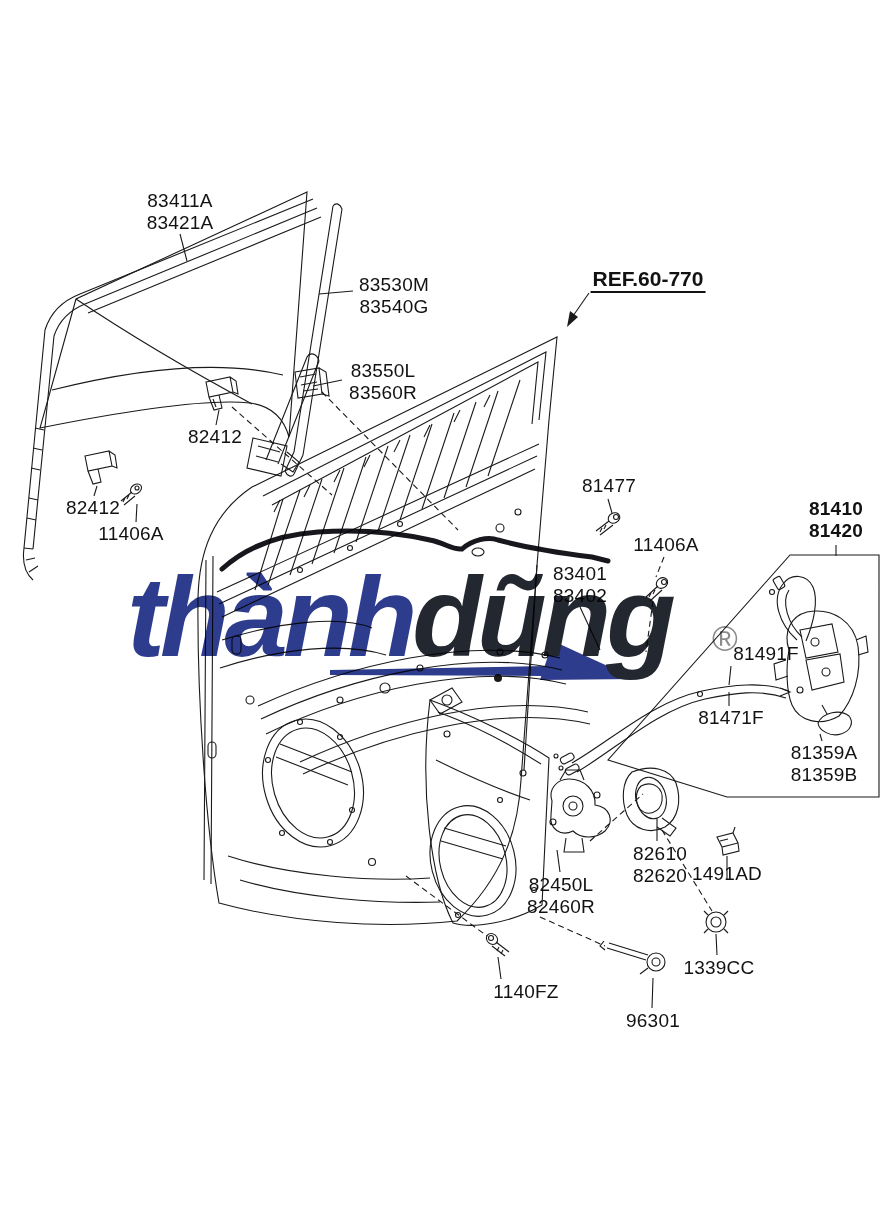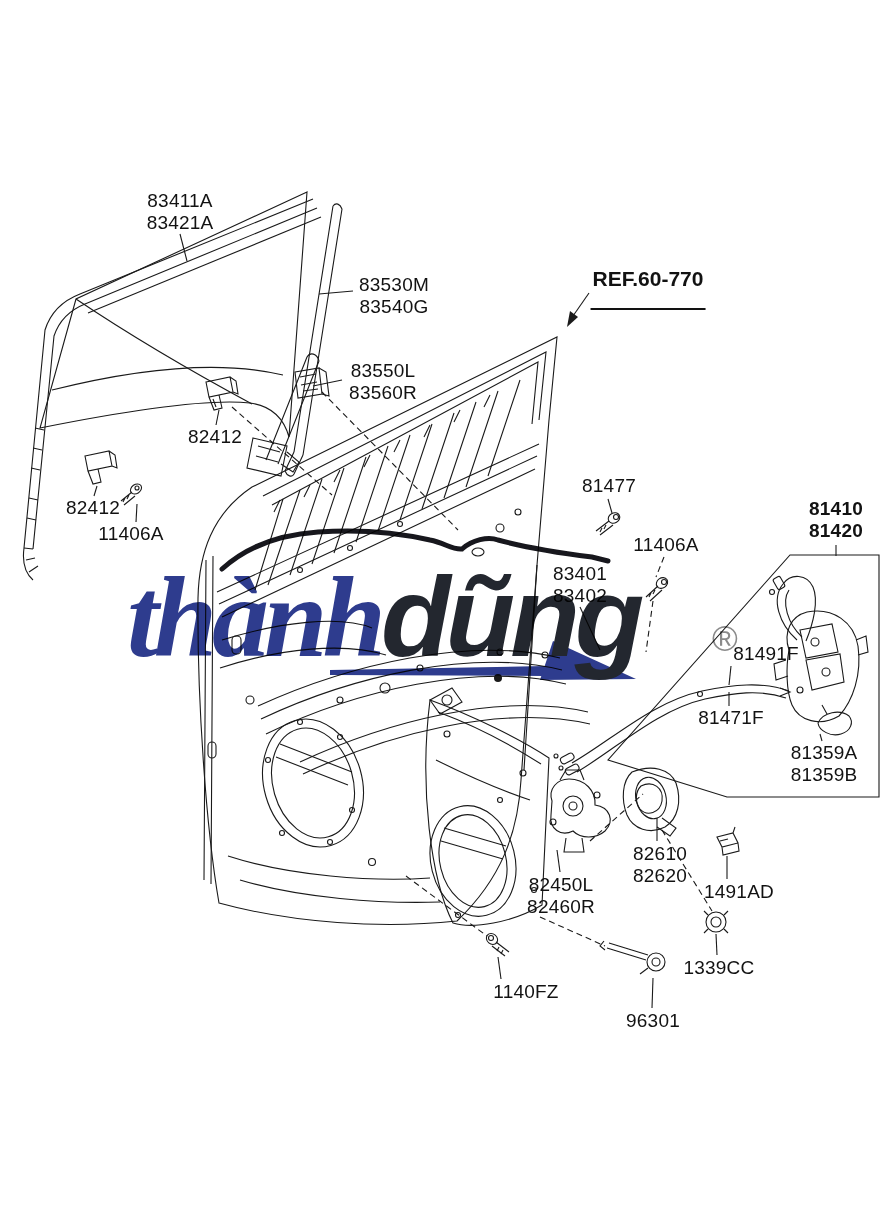--- a/index.html
+++ b/index.html
@@ -7,21 +7,21 @@
          font-family:"Liberation Sans","DejaVu Sans",sans-serif;}
   #art,#wm-shapes{position:absolute;left:0;top:0;width:886px;height:1211px;}
   #art path,#art ellipse,#art circle,#art rect,#art polygon{fill:none;stroke:#1a1a1a;stroke-width:1.1;}
   #art .dash{stroke-dasharray:6 4;}
   #art .dot{fill:#1a1a1a;stroke:none;}
   #art polygon.head{fill:#1a1a1a;stroke:none;}
   #labels-layer{position:absolute;left:0;top:0;width:886px;height:1211px;}
   .plabel{position:absolute;transform:translateX(-50%);white-space:pre;text-align:center;
           font-size:19px;line-height:22px;color:#121212;letter-spacing:0.2px;}
   #ref-callout{position:absolute;transform:translateX(-50%);font-size:21px;line-height:22px;
-          font-weight:bold;color:#121212;border-bottom:2px solid #121212;padding:0 2px 18px 2px;}
+          font-weight:bold;color:#121212;border-bottom:2px solid #121212;padding:0 2px 1px 2px;}
   
   #watermark{position:absolute;left:0;top:0;width:886px;height:1211px;mix-blend-mode:multiply;pointer-events:none;}
   #wm-brand{position:absolute;left:127px;top:560px;font-size:114px;line-height:1;font-weight:bold;
             font-style:italic;letter-spacing:-5px;white-space:nowrap;}
   #wm-suffix{position:absolute;left:627px;top:540px;font-size:49px;line-height:1;font-style:italic;white-space:nowrap;}
   #wm-reg{position:absolute;left:712px;top:621px;font-size:35px;line-height:1;}
   #wm-shapes path{fill:none;stroke-linecap:round;}
 </style>
 </head>
 <body>
@@ -256,31 +256,31 @@
       <div class="plabel" style="left: 836px; top: 498px; font-weight: bold;">81410
 81420</div>
       <div class="plabel" style="left: 766px; top: 643px;">81491F</div>
       <div class="plabel" style="left: 731px; top: 707px;">81471F</div>
       <div class="plabel" style="left: 824px; top: 742px;">81359A
 81359B</div>
       <div class="plabel" style="left: 561px; top: 874px;">82450L
 82460R</div>
       <div class="plabel" style="left: 660px; top: 843px;">82610
 82620</div>
-      <div class="plabel" style="left: 727px; top: 881px; margin-left: 12px;">1491AD</div>
+      <div class="plabel" style="left: 727px; top: 863px;">1491AD</div>
       <div class="plabel" style="left: 719px; top: 957px;">1339CC</div>
       <div class="plabel" style="left: 502px; top: 981px; margin-left: 24px;">1140FZ</div>
       <div class="plabel" style="left: 653px; top: 1010px;">96301</div>
     </div>
 
   <div id="watermark">
     <svg id="wm-shapes" viewBox="0 0 886 1211">
       <path d="M222,569 C245,548 275,535 318,532 C360,529 395,532 430,540 C445,543 452,550 462,549 C472,540 488,536 498,540 C520,546 560,553 592,557 L608,561" stroke-width="5" stroke="#17171d"></path>
       <g>
         <polygon points="330,670 545,666 545,676 330,675" fill="#2e3c8e"></polygon>
         <polygon points="553,641 636,679 540,680" fill="#2e3c8e"></polygon>
       </g>
     </svg>
-    <div id="wm-brand"><span id="wm-p1" style="color: rgb(46, 60, 142); font-family: Liberation Serif, serif;">thành</span><span id="wm-p2" style="color: rgb(35, 39, 47);">dũng</span></div>
+    <div id="wm-brand"><span id="wm-p1" style="color: rgb(46, 60, 142);">thành</span><span id="wm-p2" style="color: rgb(35, 39, 47);">dũng</span></div>
     <div id="wm-reg" style="color: rgb(139, 139, 139);">®</div>
   </div>
 
 </div>
 
 </body></html>

